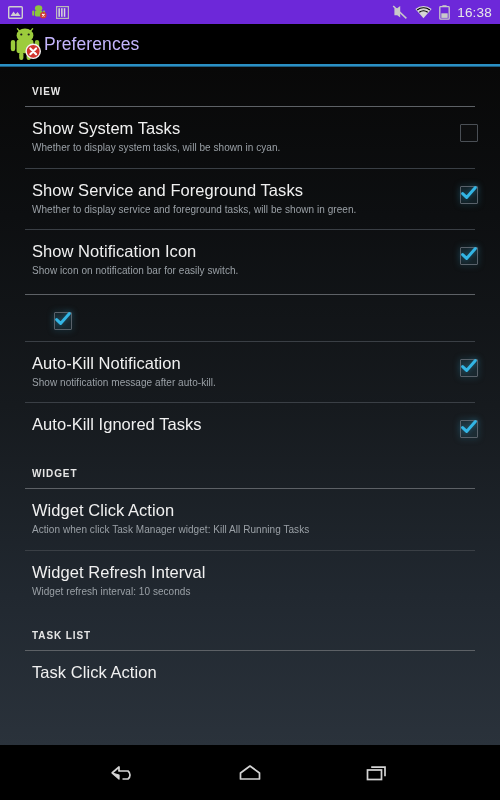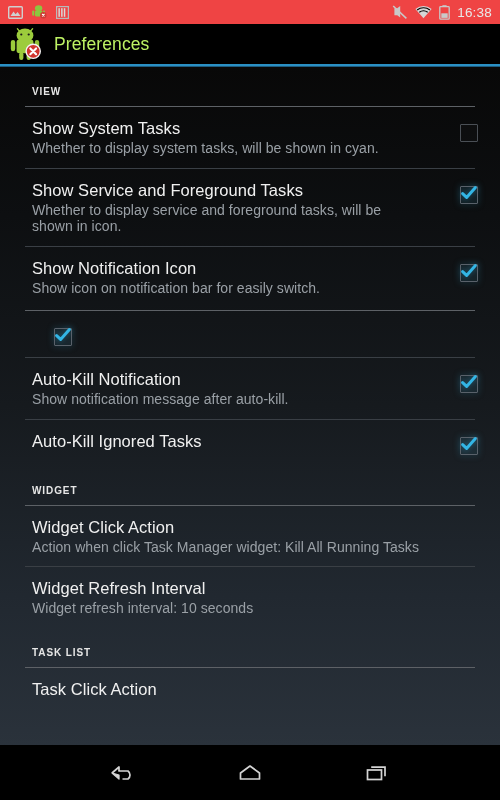--- a/index.html
+++ b/index.html
@@ -7,42 +7,42 @@
     width:500px; height:800px;
     background:#000;
     font-family:"Liberation Sans", sans-serif;
     overflow:hidden;
   }
   #screen { position:relative; width:500px; height:800px; background:#000; }
 
   
   .statusbar {
     height:24px; width:100%;
-    background:#ef4444;
+    background:#6d28d9;
     display:flex; align-items:center;
     padding:8px 8px;
     position:relative; z-index:5;
   }
   .sb-left { display:flex; align-items:center; gap:9px; }
   .sb-right { margin-left:auto; display:flex; align-items:center; gap:7px; }
   .sb-time { color:#e8e8e8; font-size:13.5px; letter-spacing:.2px; }
 
   .icn { display:block; }
 
   
   .actionbar {
     height:40px; width:100%;
     background:#000;
     display:flex; align-items:center;
     padding-left:10px;
     position:relative;
   }
   .app-icon { width:34px; height:34px; position:relative; flex:none; }
   .ab-title {
-    color:#bef264; font-size:17.5px; margin-left:10px;
+    color:#c4b5fd; font-size:17.5px; 
     letter-spacing:.1px; font-weight:400;
   }
   .ab-accent { height:2px; width:100%; background:#2a90c4; }
   .ab-accent2 { height:1px; width:100%; background:#1d5c7e; }
 
   
   .list {
     position:absolute; top:67px; left:0; right:0; bottom:55px;
     background:linear-gradient(to bottom,#080808 0%,#0d0f11 22%,#161a1e 50%,#212830 78%,#2a323b 100%);
     overflow:hidden;
@@ -61,21 +61,21 @@
     padding:11px 0 11px 32px;
     position:relative;
     gap:44px;
   }
   .pref-text { flex:1; padding-right:10px; }
   .pref-title {
     display:block; color:#f0f0f0; font-size:16.5px;
     line-height:20px; font-weight:400; letter-spacing:.05px;
   }
   .pref-sum {
-    display:block; color:#9aa0a6; font-size:14px;
+    display:block; color:#9aa0a6; font-size:10px;
     line-height:16.5px; margin-top:2px; letter-spacing:.05px;
   }
   .row-rule { height:1px; background:#3a3f45; margin:0 25px; }
 
   .cbwrap {
     width:62px; flex:none; display:flex;
     justify-content:center; padding-top:6px;
   }
   .cb {
     width:18px; height:18px; position:relative;
@@ -194,21 +194,21 @@
         <div class="cbwrap">
           <div class="cb">
             <span class="box"></span>
           </div>
         </div>
       </div>
       <div class="row-rule"></div>
       <div class="pref-row">
         <div class="pref-text">
           <span class="pref-title">Show Service and Foreground Tasks</span>
-          <span class="pref-sum">Whether to display service and foreground tasks, will be shown in icon.</span>
+          <span class="pref-sum">Whether to display service and foreground tasks, will be shown in green.</span>
         </div>
         <div class="cbwrap">
           <div class="cb on">
             <span class="box"></span>
             <span class="tick"><svg width="20" height="20" viewBox="0 0 20 20">
                 <path d="M3.6 10.6 L7.6 14.4 L16.4 4.6" fill="none" stroke="#33b5e5" stroke-width="3" stroke-linecap="round" stroke-linejoin="round"></path>
               </svg></span>
           </div>
         </div>
       </div>

